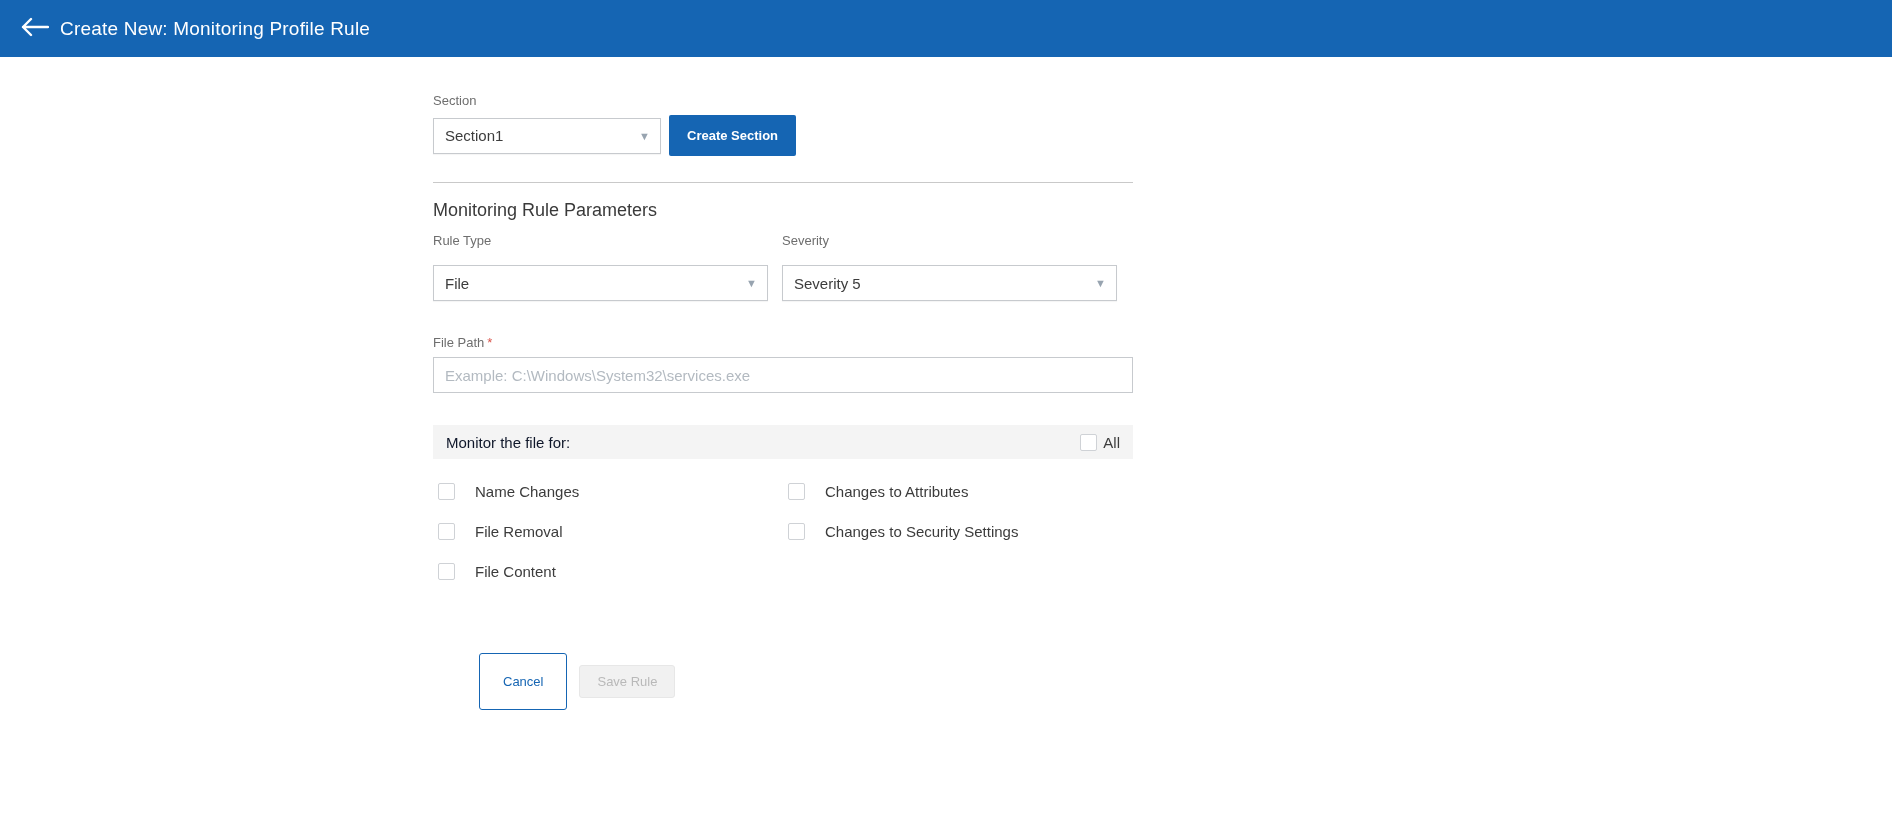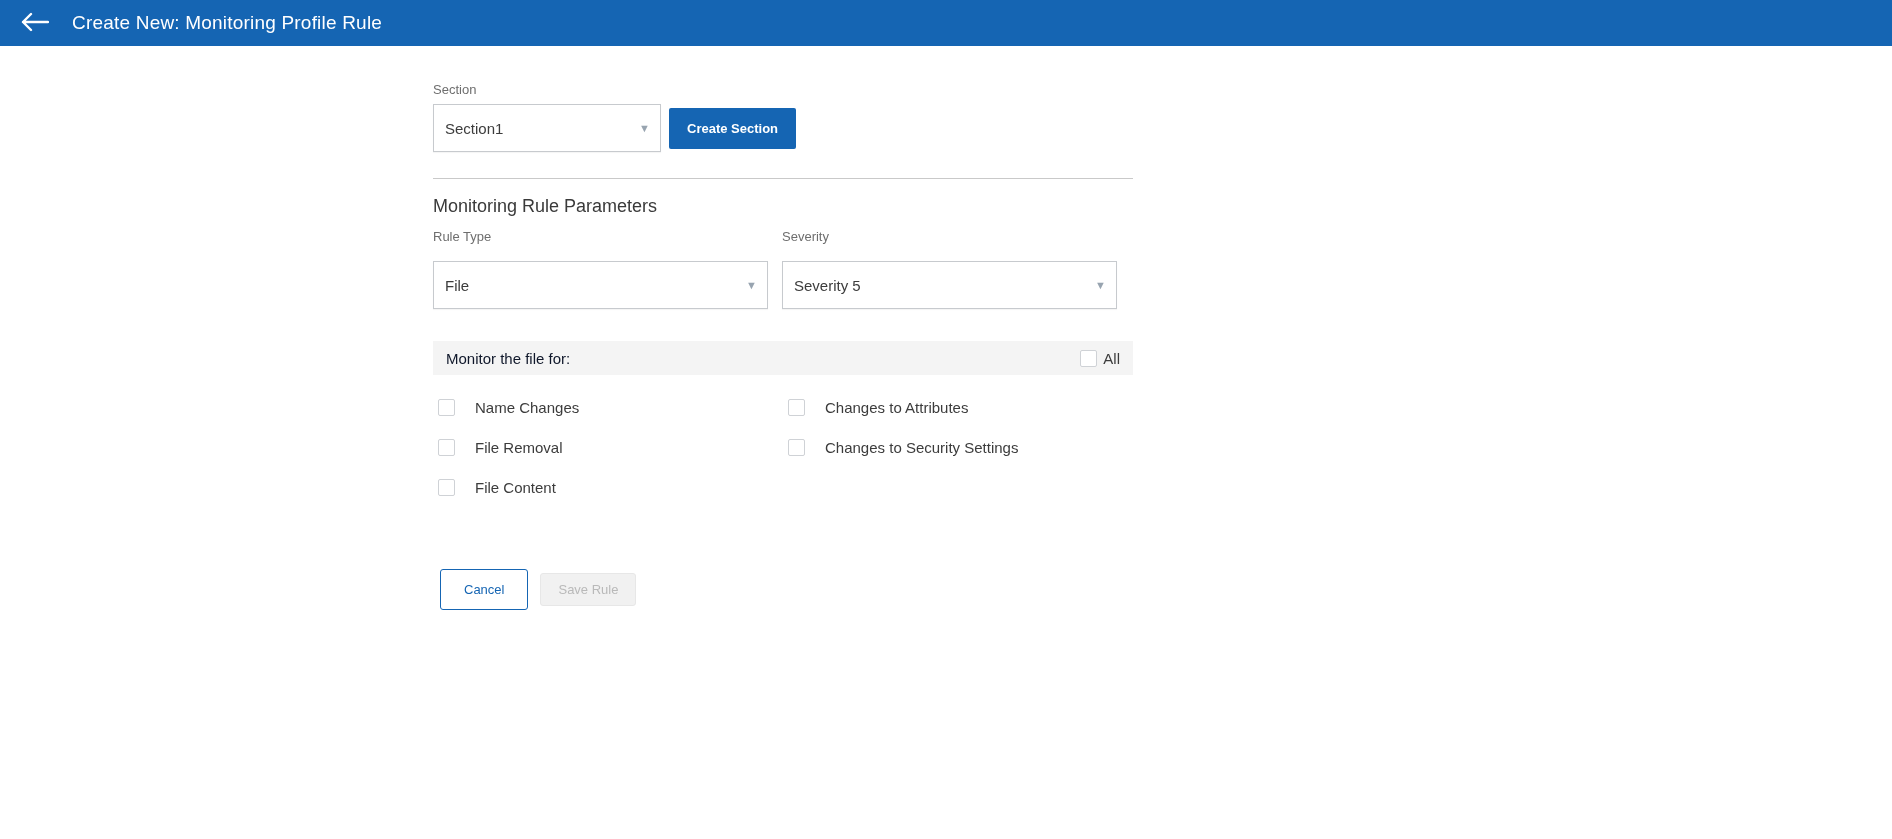--- a/index.html
+++ b/index.html
@@ -1,25 +1,25 @@
 <!DOCTYPE html>
 <html><head>
 <meta charset="utf-8">
 <style>
   * { margin: 0; padding: 0; box-sizing: border-box; }
   html, body { width: 1892px; height: 839px; background: #ffffff; font-family: "Liberation Sans", sans-serif; }
 
   
   .app-header {
-    height: 46px;
+    height: 57px;
     background: #1565b3;
     display: flex;
     align-items: center;
     padding: 8px 18px;
-    gap: 20px;
+    gap: 8px;
   }
   .back-btn {
     width: 34px; height: 34px;
     display: flex; align-items: center; justify-content: center;
     cursor: pointer;
     background: transparent; border: none;
   }
   .app-title {
     color: #ffffff;
     font-size: 19px;
@@ -39,21 +39,21 @@
     display: block;
   }
   .required-star { color: #d9534a; margin-left: 3px; }
 
   .section-row {
     display: flex;
     align-items: center;
     margin-top: 6px;
   }
   .select-box {
-    height: 48px;
+    height: 36px;
     border: 1px solid #c7cace;
     background: #ffffff;
     display: flex;
     align-items: center;
     justify-content: space-between;
     padding: 0 10px 0 11px;
     font-size: 15px;
     color: #3c3c3c;
     cursor: pointer;
     box-shadow: 0 1px 1px rgba(0,0,0,0.04);
@@ -169,24 +169,25 @@
     display: flex;
     align-items: center;
     padding-left: 7px;
   }
   .btn-cancel {
     background: #ffffff;
     border: 1px solid #1565b3;
     color: #1565b3;
     font-size: 13px;
     font-weight: 500;
-    padding: 12px 23px;
+    padding: 20px 23px;
     border-radius: 3px;
     cursor: pointer;
     font-family: "Liberation Sans", sans-serif;
+    margin-left: 39px;
   }
   .btn-save-disabled {
     margin-left: 12px;
     background: #f1f1f1;
     border: 1px solid #e7e7e7;
     color: #b9b9b9;
     font-size: 13px;
     font-weight: 500;
     padding: 8px 17px;
     border-radius: 3px;
@@ -233,20 +234,24 @@
     </div>
     <div class="field">
       <label class="field-label">Severity</label>
       <div class="select-box">
         <span>Severity 5</span>
         <span class="select-caret">▼</span>
       </div>
     </div>
   </div>
 
+  <div class="filepath-block">
+    <label class="field-label"><span>File Path</span><span class="required-star">*</span></label>
+    <input class="text-input" type="text" placeholder="Example: C:\Windows\System32\services.exe" style="">
+  </div>
 
   <div class="monitor-band">
     <span class="monitor-band-title">Monitor the file for:</span>
     <span class="all-wrap">
       <span class="checkbox"></span>
       <span class="check-label">All</span>
     </span>
   </div>
 
   <div class="options-grid">

